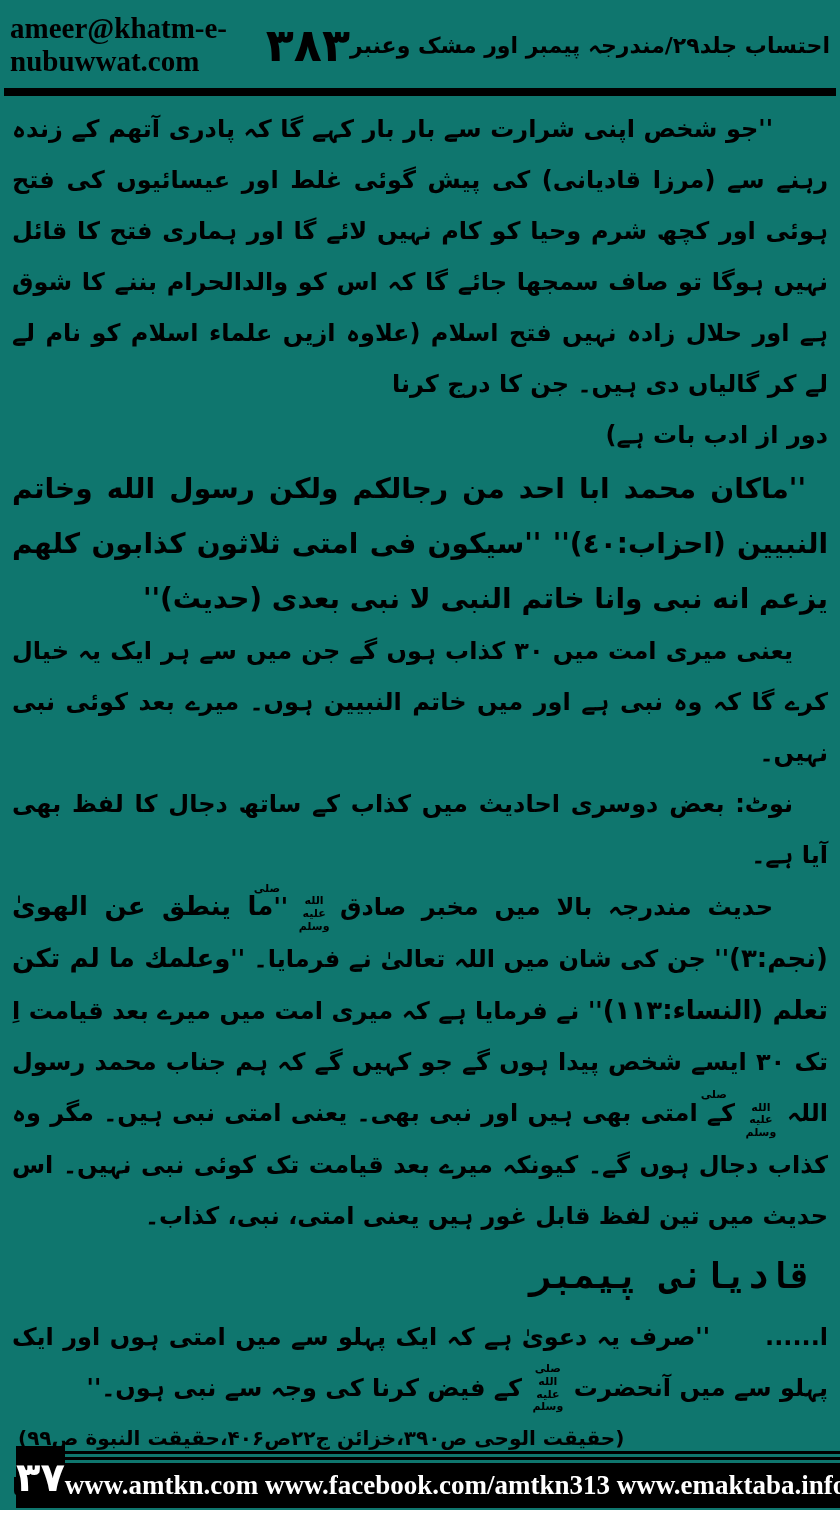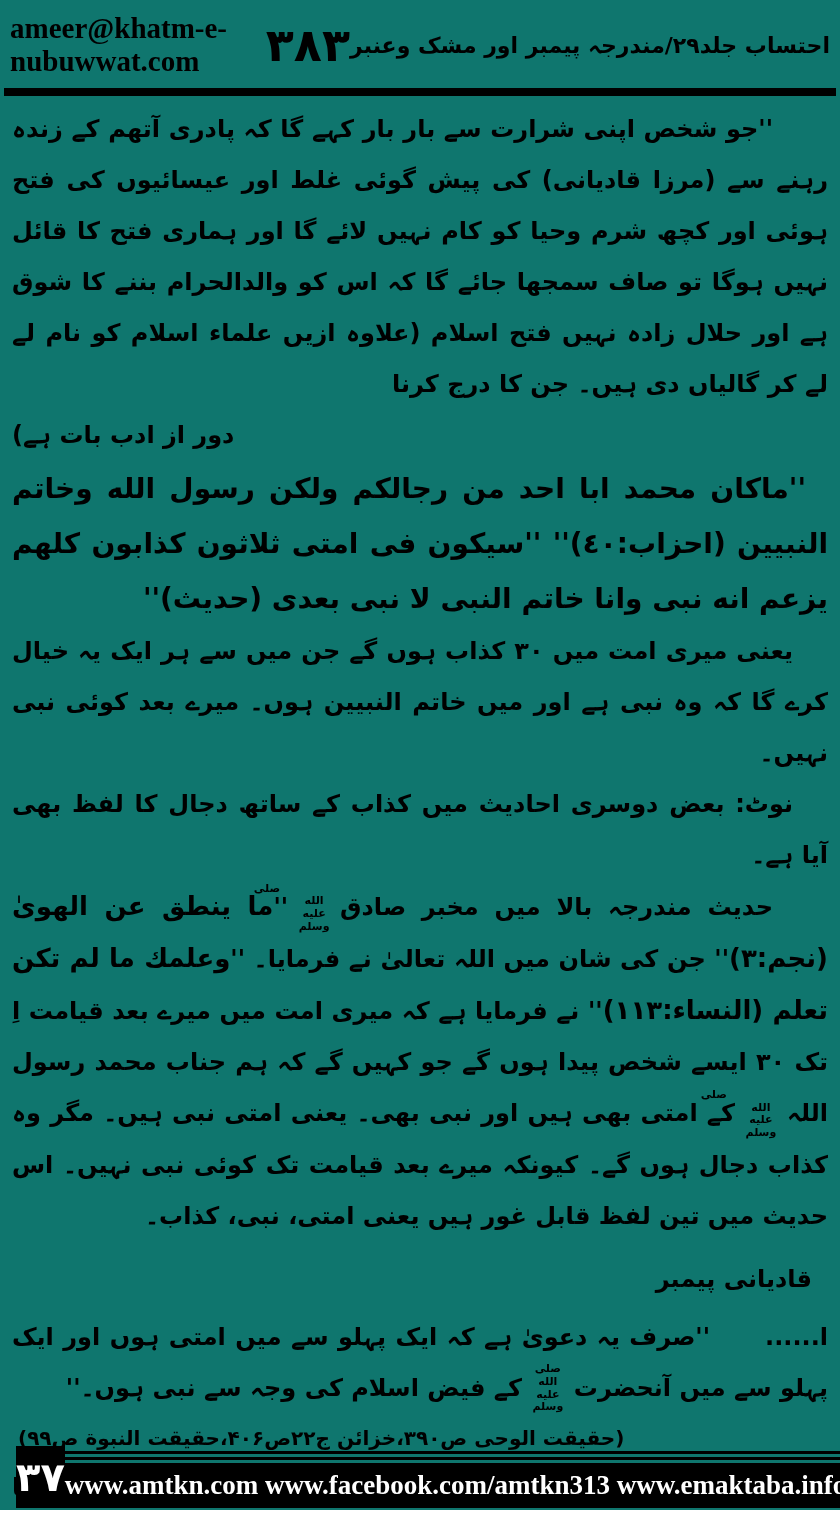--- a/index.html
+++ b/index.html
@@ -13,25 +13,25 @@
   .header { display:flex; align-items:center; justify-content:space-between; padding:12px 10px 2px 10px; }
   .header-email { font-family:"Liberation Serif", serif; font-weight:700; font-size:29px; direction:ltr; }
   .header-num  { font-size:46px; font-weight:700; direction:rtl; line-height:1; }
   .header-title{ direction:rtl; font-size:22px; font-weight:700; white-space:nowrap; }
   .rule { height:8px; background:#000; margin:8px 4px 0 4px; }
   
   .bodytext { direction:rtl; padding:8px 12px 0 12px; }
   .para { font-size:24px; line-height:51px; font-weight:700; text-align:justify; }
   .ind55 { text-indent:55px; }
   .ind35 { text-indent:35px; }
-  .center { text-align:left; }
+  .center { text-align:right; }
   .basmala { font-size:28px; font-weight:700; line-height:54px; text-align:center; padding-left:150px; }
   .arabic-block { font-size:28px; font-weight:700; line-height:55px; text-align:justify; text-indent:22px; }
   .naskh { font-size:26px; }
-  .heading { font-size:24px; font-weight:700; text-align:right; padding:8px 16px 4px 0; line-height:58px; }
+  .heading { font-size:36px; font-weight:700; text-align:right; padding:8px 16px 4px 0; line-height:58px;font-family:Liberation Mono, monospace; }
   .marker { margin-left:55px; }
   .saw {
     display:inline-block; font-size:11px; line-height:1.15; max-width:42px;
     text-align:center; vertical-align:middle; margin:0 5px; font-weight:700;
   }
   .ref { font-size:20px; font-weight:700; text-align:left; line-height:48px; padding-left:6px; }
   
   .footer { position:absolute; left:16px; right:0; bottom:2px; display:flex; direction:ltr; align-items:flex-end;margin-top:20px; }
   .footer-num {
     width:86px; height:62px; background:#000; color:#fff;
@@ -64,21 +64,21 @@
     <p class="arabic-block">''ماكان محمد ابا احد من رجالكم ولكن رسول الله وخاتم النبيين (احزاب:٤٠)'' ''سيكون فى امتى ثلاثون كذابون كلهم يزعم انه نبى وانا خاتم النبى لا نبى بعدى (حديث)''</p>
 
     <p class="para ind35">یعنی میری امت میں ۳۰ کذاب ہوں گے جن میں سے ہر ایک یہ خیال کرے گا کہ وہ نبی ہے اور میں خاتم النبیین ہوں۔ میرے بعد کوئی نبی نہیں۔</p>
 
     <p class="para ind35">نوٹ: بعض دوسری احادیث میں کذاب کے ساتھ دجال کا لفظ بھی آیا ہے۔</p>
 
     <p class="para ind55"><span>حدیث مندرجہ بالا میں مخبر صادق</span><span class="saw">صلى الله عليه وسلم</span><span>''</span><span class="naskh">ما ينطق عن الهوىٰ (نجم:٣)</span><span>'' جن کی شان میں اللہ تعالیٰ نے فرمایا۔ ''</span><span class="naskh">وعلمك ما لم تكن تعلم (النساء:١١٣)</span><span>'' نے فرمایا ہے کہ میری امت میں میرے بعد قیامت اِ تک ۳۰ ایسے شخص پیدا ہوں گے جو کہیں گے کہ ہم جناب محمد رسول اللہ</span><span class="saw">صلى الله عليه وسلم</span><span>کے امتی بھی ہیں اور نبی بھی۔ یعنی امتی نبی ہیں۔ مگر وہ کذاب دجال ہوں گے۔ کیونکہ میرے بعد قیامت تک کوئی نبی نہیں۔ اس حدیث میں تین لفظ قابل غور ہیں یعنی امتی، نبی، کذاب۔</span></p>
 
     <h2 class="heading">قادیانی پیمبر</h2>
 
-    <p class="para"><span class="marker">ا......</span><span>''صرف یہ دعویٰ ہے کہ ایک پہلو سے میں امتی ہوں اور ایک پہلو سے میں آنحضرت</span><span class="saw">صلى الله عليه وسلم</span><span>کے فیض اسلام کی وجہ سے نبی ہوں۔''</span></p>
+    <p class="para"><span class="marker">ا......</span><span>''صرف یہ دعویٰ ہے کہ ایک پہلو سے میں امتی ہوں اور ایک پہلو سے میں آنحضرت</span><span class="saw">صلى الله عليه وسلم</span><span>کے فیض کرنا کی وجہ سے نبی ہوں۔''</span></p>
     <p class="ref">(حقیقت الوحی ص۳۹۰،خزائن ج۲۲ص۴۰۶،حقیقت النبوة ص۹۹)</p>
 
     <p class="para"><span class="marker">۲......</span><span>''پس میرا نام مریم اور عیسیٰ رکھنے سے یہ ظاہر کیا گیا کہ میں امتی بھی ہوں</span></p>
 
   </div>
 
   <div class="footer">
     <div class="footer-num">۳۷</div>
     <div class="footer-right">
       <div class="fline"></div>

